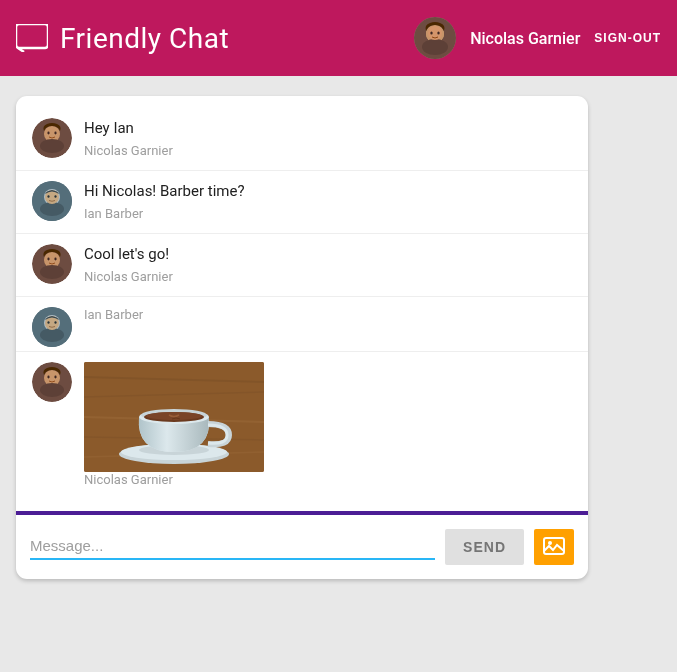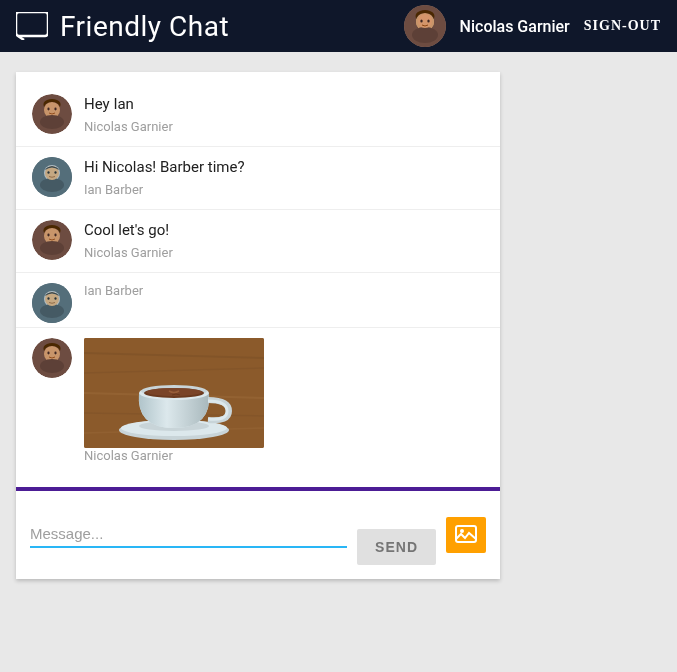--- a/index.html
+++ b/index.html
@@ -6,22 +6,22 @@
     body {
       font-family: 'Roboto', Arial, sans-serif;
       background: #e8e8e8;
       width: 677px;
       height: 672px;
       overflow: hidden;
     }
 
     
     .header {
-      background: #0f172a;
-      height: 52px;
+      background: #be185d;
+      height: 76px;
       display: flex;
       align-items: center;
       padding: 0 16px;
       justify-content: space-between;
     }
     .header-left {
       display: flex;
       align-items: center;
       gap: 12px;
     }
@@ -55,44 +55,43 @@
       background: #8d6e63;
       position: relative;
     }
     .header-username {
       color: white;
       font-size: 16px;
       font-weight: 500;
     }
     .sign-out-btn {
       color: white;
-      font-size: 14px;
+      font-size: 12px;
       font-weight: 700;
       letter-spacing: 1px;
       cursor: pointer;
       background: none;
       border: none;
-      font-family: Liberation Serif, serif;
     }
 
     
     .main {
       padding: 20px 16px;
       height: calc(672px - 68px);
       display: flex;
       align-items: flex-start;
       justify-content: flex-start;
     }
 
     
     .chat-card {
       background: white;
-      border-radius: 0;
+      border-radius: 11px;
       box-shadow: 0 2px 4px rgba(0,0,0,0.2);
-      width: 484px;
+      width: 572px;
       display: flex;
       flex-direction: column;
       overflow: hidden;
       justify-content: space-between;
     }
 
     
     .messages-list {
       flex: 1;
       overflow-y: auto;
@@ -177,21 +176,20 @@
       background: #e0e0e0;
       color: #757575;
       border: none;
       padding: 8px 18px;
       font-size: 14px;
       font-weight: 700;
       letter-spacing: 1px;
       cursor: pointer;
       border-radius: 2px;
       height: 36px;
-      margin-top: 24px;
     }
     .image-btn {
       background: #ffa000;
       border: none;
       width: 40px;
       height: 36px;
       border-radius: 2px;
       cursor: pointer;
       display: flex;
       align-items: center;

